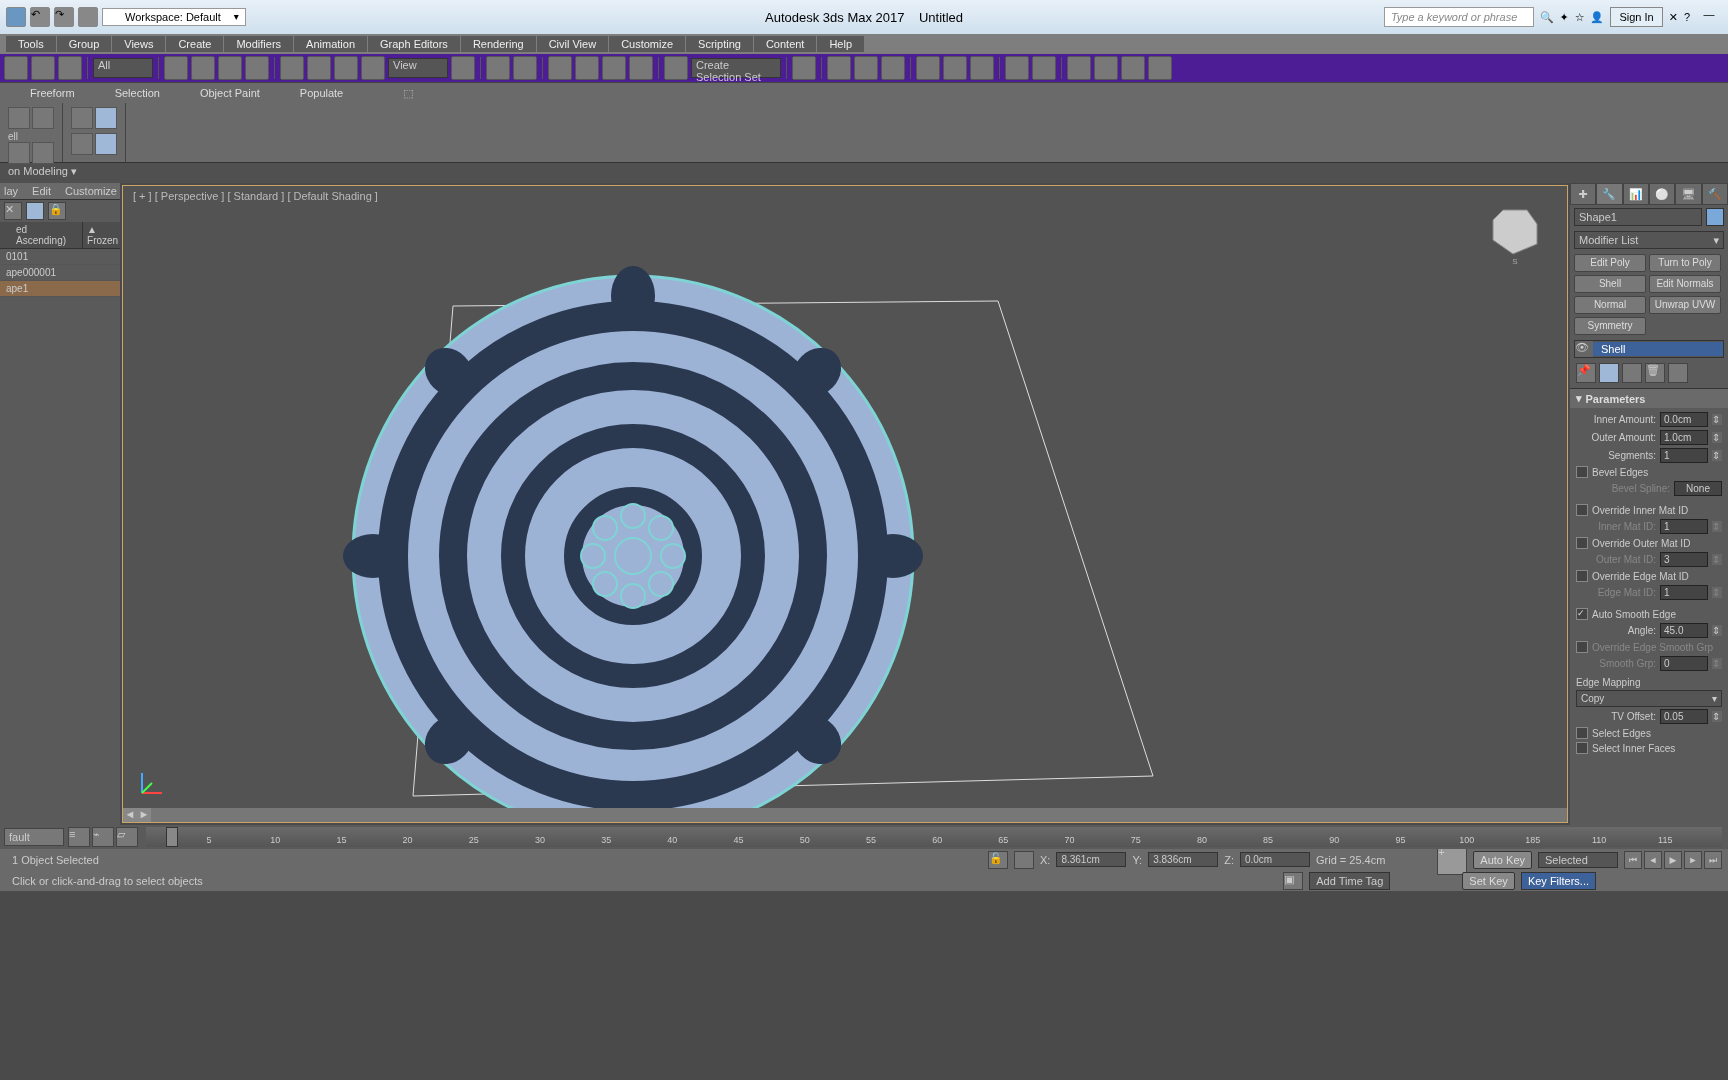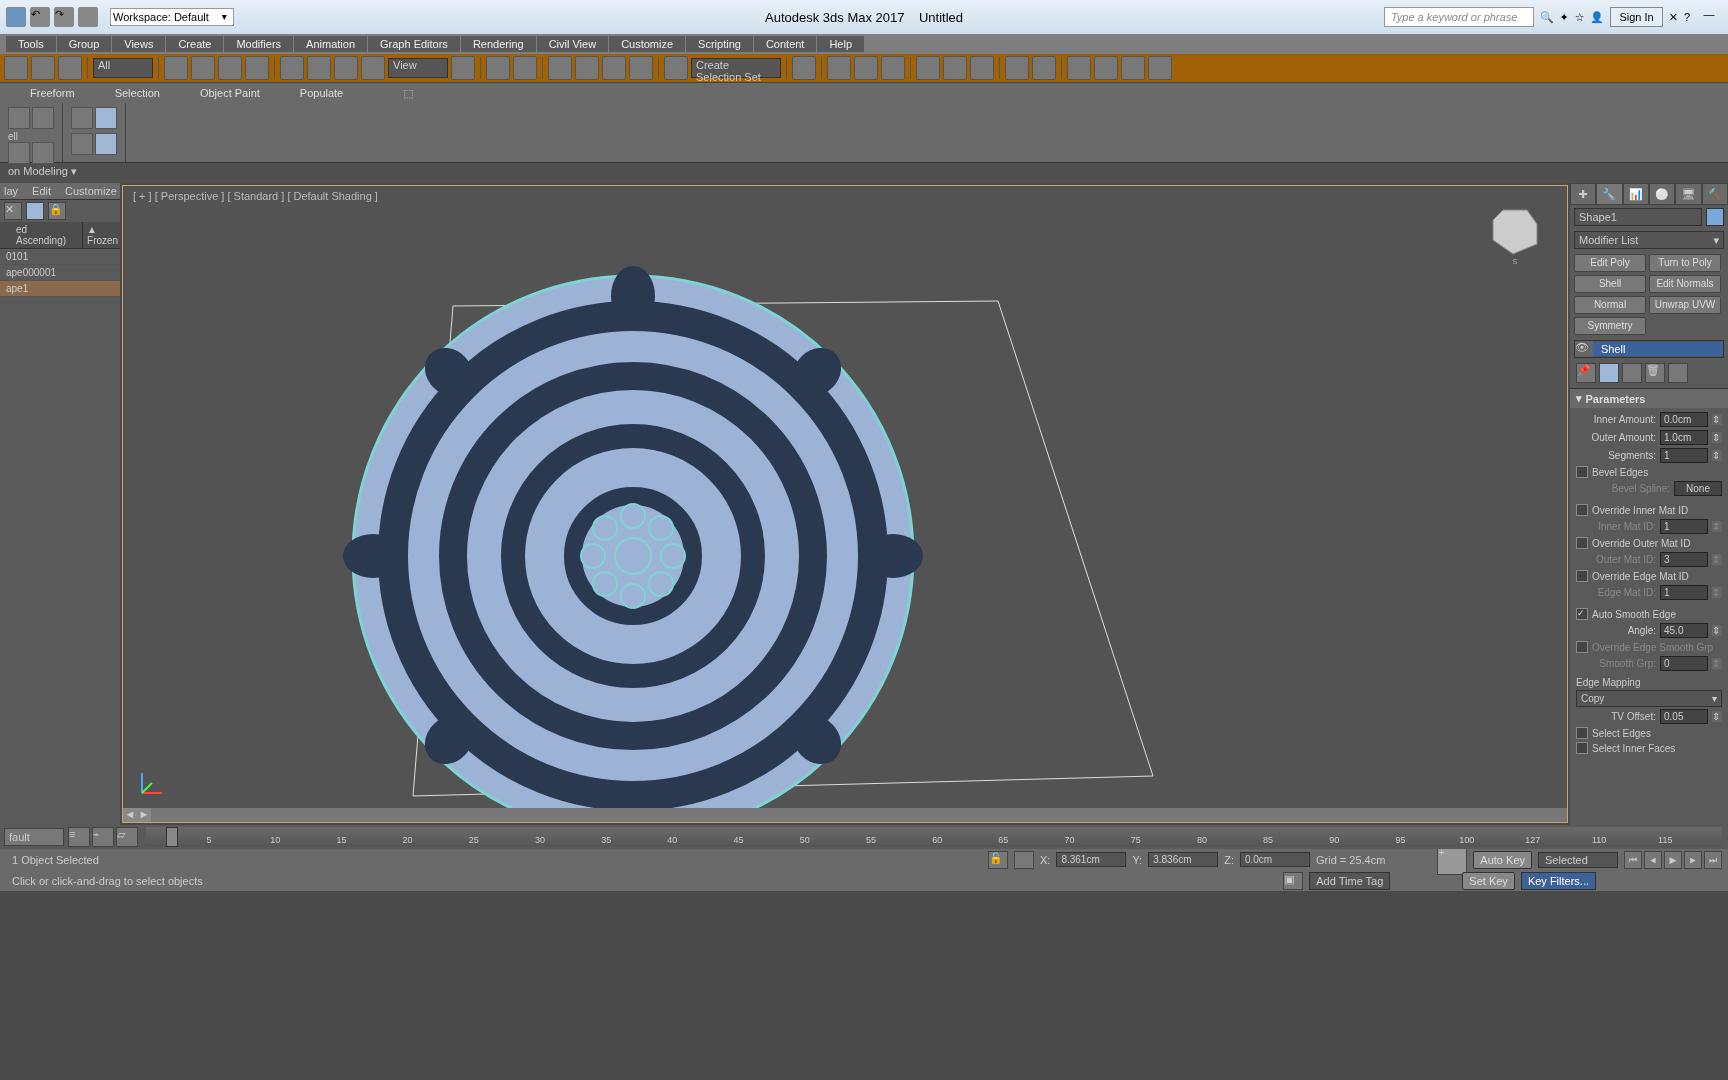--- a/index.html
+++ b/index.html
@@ -2,34 +2,34 @@
 <html><head>
 <meta charset="utf-8">
 <style>
 * { margin: 0; padding: 0; box-sizing: border-box; font-family: Arial, sans-serif; user-select: none; }
 body { background: #4a4a4a; width: 1728px; height: 1080px; overflow: hidden; font-size: 11px; color: #ccc; }
 
 
 .titlebar { height: 34px; background: linear-gradient(#e8f0f8,#cfe0ee); display: flex; align-items: center; color: #000; }
 .titlebar .qat { display: flex; align-items: center; gap: 4px; padding: 0 6px; }
 .titlebar .qat .icon { width: 20px; height: 20px; background: #6a96c2; border: 1px solid #888; border-radius: 2px; }
-.titlebar .workspace { background: #fff; border: 1px solid #999; padding: 2px 24px 2px 2px; position: relative; margin-left: 8px; }
+.titlebar .workspace { background: #fff; border: 1px solid #999; padding: 2px 24px 2px 22px; position: relative; margin-left: 0; }
 .titlebar .workspace::after { content: "▾"; position: absolute; right: 6px; top: 2px; font-size: 10px; }
 .titlebar .apptitle { position: absolute; left: 50%; transform: translateX(-50%); font-size: 13px; }
 .titlebar .right { margin-left: auto; display: flex; align-items: center; gap: 6px; padding-right: 6px; }
 .titlebar .search { width: 150px; background: #fff; border: 1px solid #999; padding: 3px 6px; font-style: italic; color: #888; }
 .titlebar .signin { border: 1px solid #888; padding: 3px 8px; background: #e4eef6; border-radius: 0; }
 .titlebar .winbtn { width: 26px; height: 18px; text-align: center; }
 
 
 .menubar { height: 20px; background: #7e7e7e; display: flex; align-items: center; padding-left: 6px; gap: 0; }
 .menubar .item { padding: 2px 12px; color: #eee; background: #595959; margin-right: 1px; cursor: default; }
 
 
-.maintb { height: 29px; background: #a16207; display: flex; align-items: center; padding: 0 4px; gap: 3px; border-bottom: 1px solid #444; }
+.maintb { height: 29px; background: #4c1d95; display: flex; align-items: center; padding: 0 4px; gap: 3px; border-bottom: 1px solid #444; }
 .maintb .btn { width: 24px; height: 24px; background: #787878; border: 1px solid #555; border-radius: 2px; }
 .maintb .sep { width: 1px; height: 22px; background: #555; margin: 0 2px; }
 .maintb .filter { width: 60px; height: 20px; background: #555; border: 1px solid #333; color: #ccc; padding: 0 4px; }
 .maintb .named { width: 90px; height: 20px; background: #555; border: 1px solid #333; color: #ccc; padding: 0 4px; }
 
 
 .ribtabs { height: 20px; background: #6a6a6a; display: flex; align-items: center; gap: 40px; padding-left: 30px; }
 .ribtabs .tab { color: #ddd; }
 
 
@@ -467,21 +467,21 @@
       <div class="tick" style="left: 46%;">55</div>
       <div class="tick" style="left: 50.2%;">60</div>
       <div class="tick" style="left: 54.4%;">65</div>
       <div class="tick" style="left: 58.6%;">70</div>
       <div class="tick" style="left: 62.8%;">75</div>
       <div class="tick" style="left: 67%;">80</div>
       <div class="tick" style="left: 71.2%;">85</div>
       <div class="tick" style="left: 75.4%;">90</div>
       <div class="tick" style="left: 79.6%;">95</div>
       <div class="tick" style="left: 83.8%;">100</div>
-      <div class="tick" style="left: 88%;">127</div>
+      <div class="tick" style="left: 88%;">185</div>
       <div class="tick" style="left: 92.2%;">110</div>
       <div class="tick" style="left: 96.4%;">115</div>
     </div>
 </div>
 
 <div class="statusbar">
   <div class="top">
     <span class="info">1 Object Selected</span>
     <div style="flex:1"></div>
     <div class="sbtn">🔓</div>

